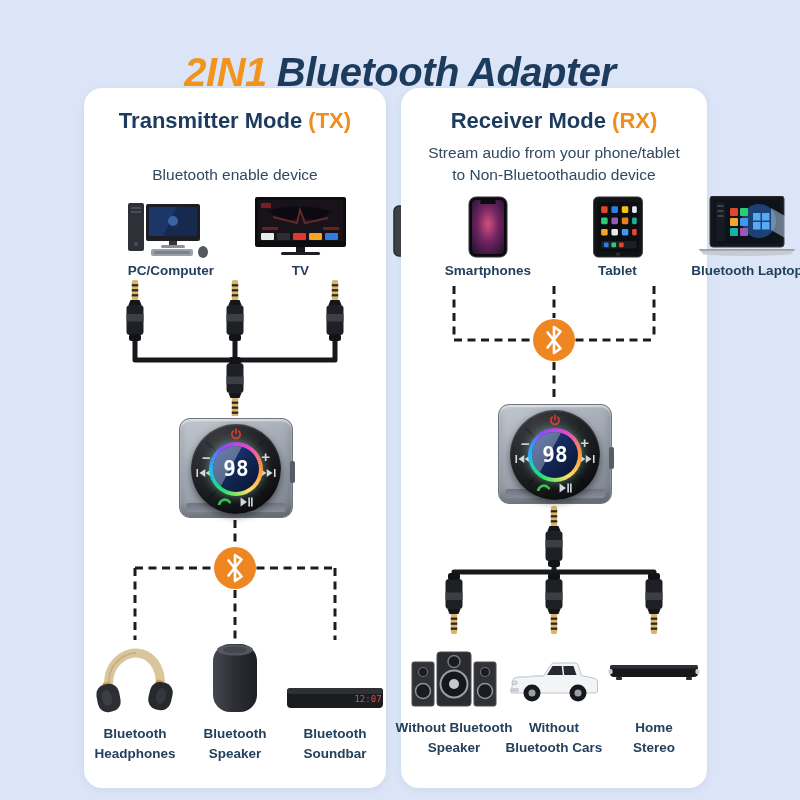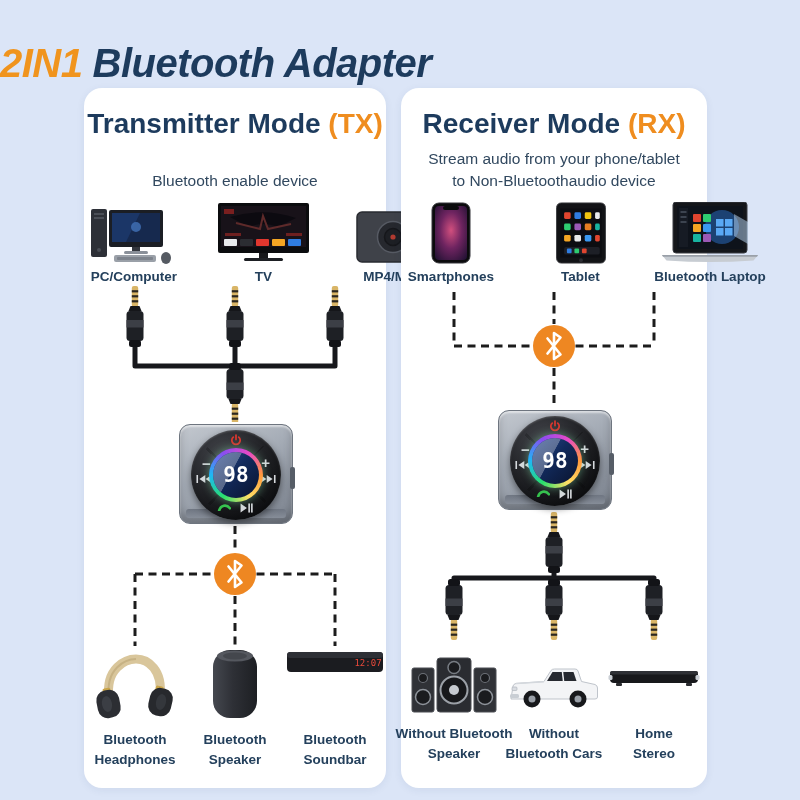--- a/index.html
+++ b/index.html
@@ -3,43 +3,43 @@
 <meta charset="utf-8">
 <style>
   html,body{margin:0;padding:0;}
   body{
     width:800px;height:800px;overflow:hidden;position:relative;
     background:#dbe5f7;
     font-family:"Liberation Sans","DejaVu Sans",sans-serif;
     -webkit-font-smoothing:antialiased;
   }
   .page-title{
-    position:absolute;top:14px;left:0;width:800px;text-align:left;
+    position:absolute;top:23px;left:0;width:800px;text-align:center;
     font-size:40px;font-weight:bold;font-style:italic;color:#1d3b5d;
     letter-spacing:-0.5px;
   }
   .page-title .accent{color:#f0941e;margin-right:10px;}
   .card{
     position:absolute;top:88px;height:700px;background:#ffffff;
     border-radius:18px;box-shadow:0 2px 8px rgba(29,59,93,0.07);
     display:flex;flex-direction:column;align-items:center;
     padding-top:16px;box-sizing:border-box;
   }
   .card.tx{left:84px;width:302px;}
   .card.rx{left:401px;width:306px;}
   .card h2{
-    margin:4px 0 0 0;font-size:28px;font-weight:bold;color:#1d3b5d;
+    margin:4px 0 0 0;font-size:22px;font-weight:bold;color:#1d3b5d;
     white-space:nowrap;
   }
   .card h2 .tag{color:#ef8d1f;}
   .subtitle{
     margin-top:8px;font-size:15.5px;line-height:1.42;color:#31485f;
     text-align:center;
   }
-  .dev-row{width:359px;margin:10px auto 0;display:flex;justify-content:space-between;}
+  .dev-row{width:359px;margin:10px auto 0;display:flex;justify-content:space-between;padding-left:37px;}
   .dev{width:100px;display:flex;flex-direction:column;align-items:center;justify-content:flex-end;}
   .dev .imgbox{height:62px;display:flex;align-items:flex-end;justify-content:center;}
   .dev .lbl{margin-top:5px;font-weight:bold;font-size:13.5px;color:#24405c;white-space:nowrap;}
   .out-row{width:300px;margin:2px auto 0;display:flex;justify-content:space-between;}
   .out{width:100px;display:flex;flex-direction:column;align-items:center;justify-content:flex-end;}
   .out .imgbox{height:72px;display:flex;align-items:flex-end;justify-content:center;}
   .out .lbl2{margin-top:10px;text-align:center;font-weight:bold;font-size:13.5px;line-height:1.45;color:#24405c;white-space:nowrap;}
   .graphic{display:block;margin:0 auto;}
 
   
@@ -271,21 +271,21 @@
             </linearGradient>
           </defs>
           <rect x="6" y="6" width="44" height="68" rx="17" fill="url(#cylg)"></rect>
           <ellipse cx="28" cy="12" rx="18" ry="5.5" fill="#55585f"></ellipse>
           <ellipse cx="28" cy="12" rx="12" ry="3.5" fill="#44474d"></ellipse>
         </svg>
       </div>
       <div class="lbl2"><span>Bluetooth</span><br><span>Speaker</span></div>
     </div>
     <div class="out">
-      <div class="imgbox" style="align-items:flex-start;">
+      <div class="imgbox" style="align-items:flex-end;">
         <svg width="98" height="30" viewBox="0 0 98 30">
           <rect x="1" y="4" width="96" height="20" rx="4" fill="#1b1c20"></rect>
           <rect x="1" y="4" width="96" height="6" rx="3" fill="#2e3036"></rect>
           <text x="82" y="18" font-size="9" fill="#e8493a" text-anchor="middle" font-family="DejaVu Sans Mono, monospace">12:07</text>
         </svg>
       </div>
       <div class="lbl2"><span>Bluetooth</span><br><span>Soundbar</span></div>
     </div>
   </div>
 </div>

